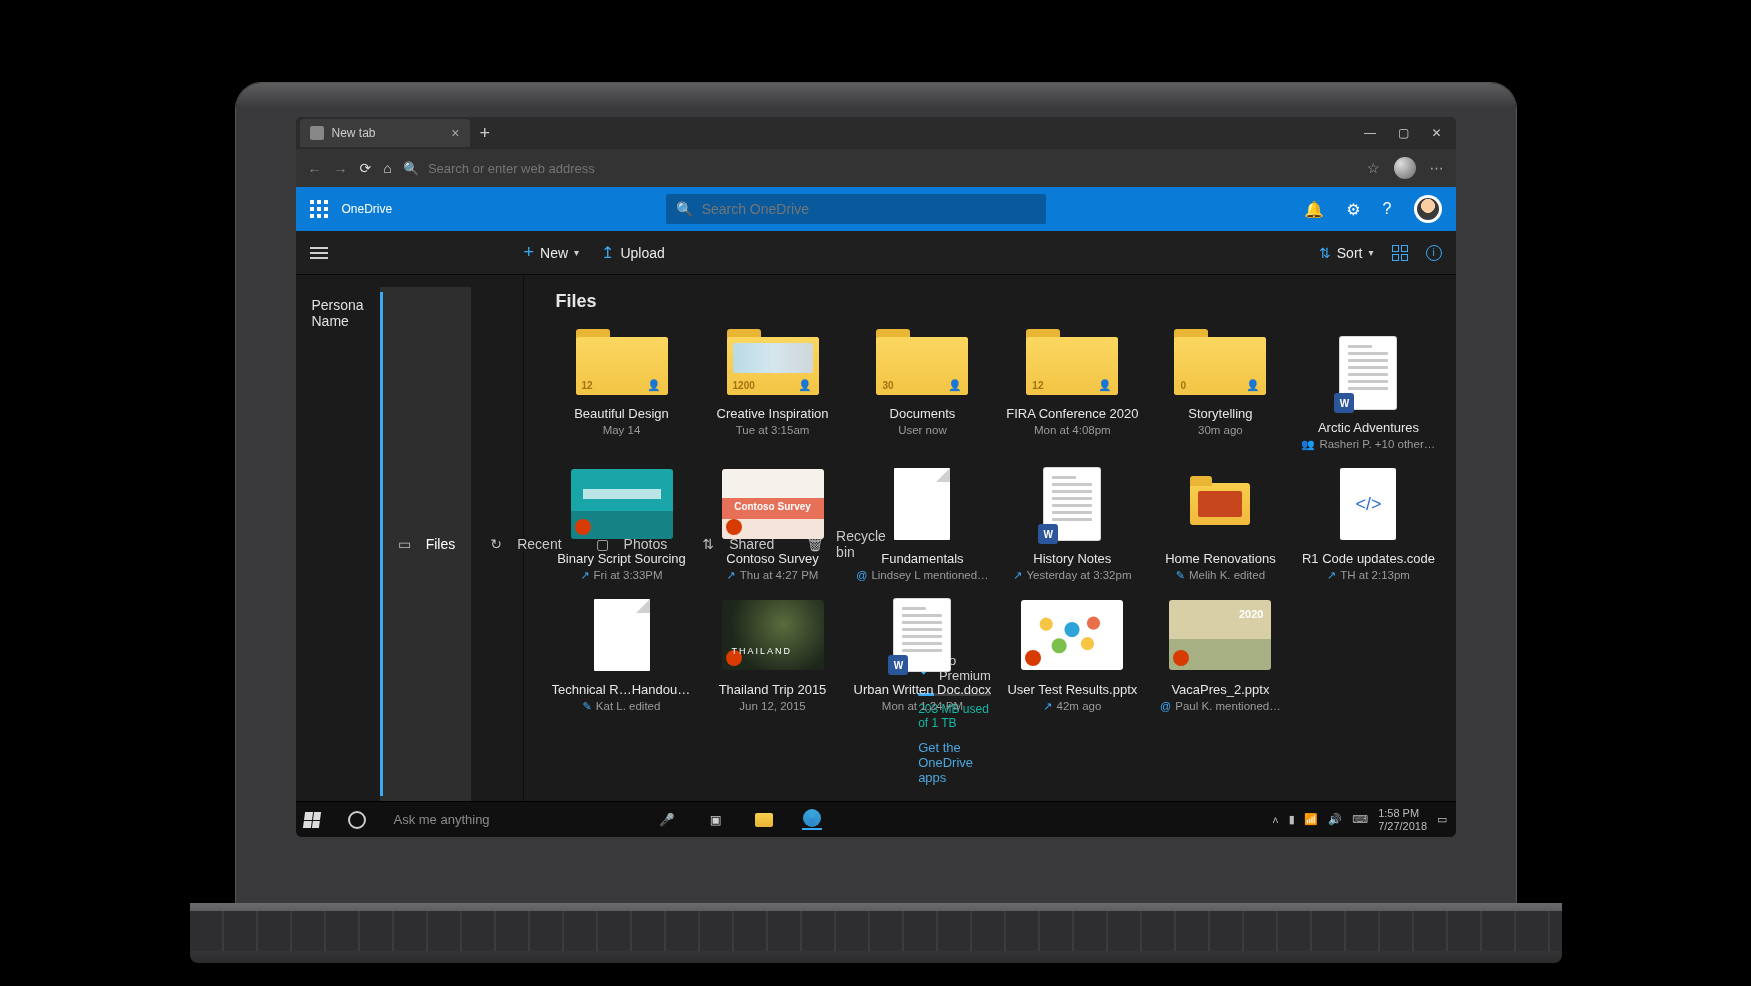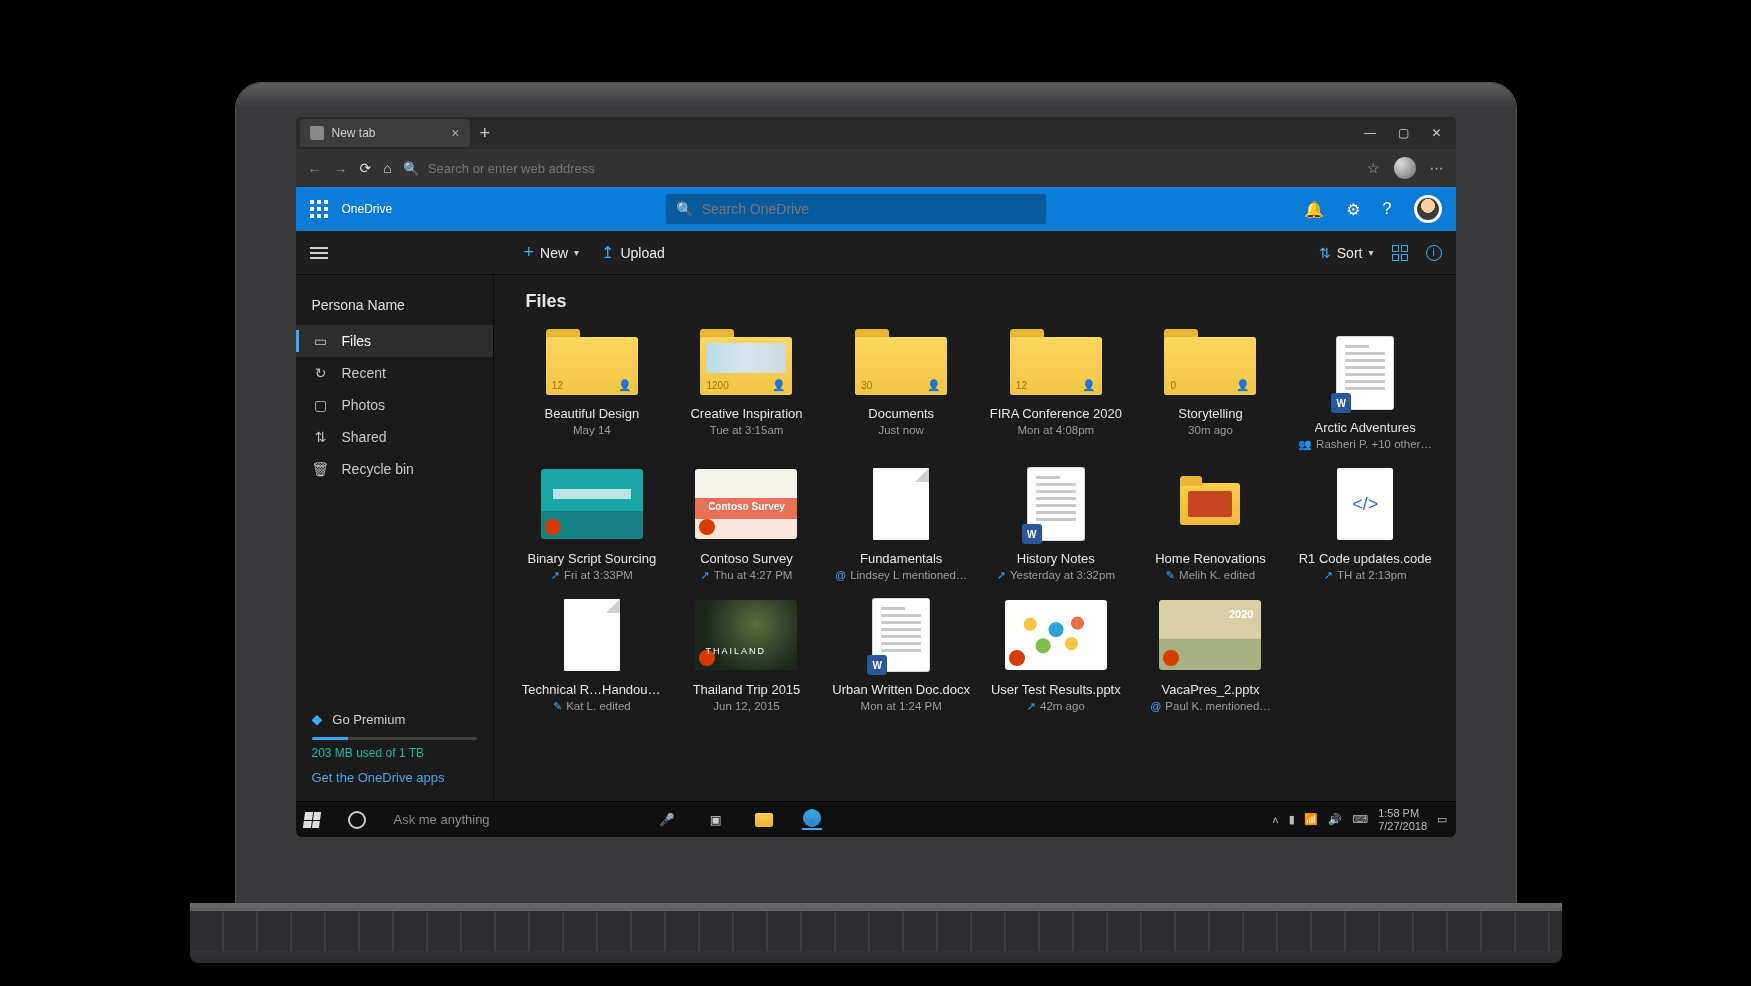--- a/index.html
+++ b/index.html
@@ -39,40 +39,40 @@
   .plus { color:#3da9f5; font-size:18px; font-weight:300;}
   .upload-arrow { color:#3da9f5; font-size:16px; }
   .chev { font-size:10px; color:#ccc; }
   .cmd-right { margin-left:auto; display:flex; align-items:center; gap: 18px; }
   .sort-icon { color:#3da9f5; font-size:14px;}
   .view-icon { width:16px; height:16px; display:grid; grid-template-columns:1fr 1fr; grid-template-rows:1fr 1fr; gap:2px; }
   .view-icon span{border:1px solid #3da9f5;}
   .info-icon { width:16px;height:16px;border:1.5px solid #3da9f5;border-radius:50%; display:flex;align-items:center;justify-content:center;font-size:10px;color:#3da9f5;}
   
   .app-body { flex:1; display:flex; background:#1b1b1b; overflow:hidden;}
-  .sidebar { width: 198px; background:#1b1b1b; border-right:1px solid #0d0d0d; display:flex; flex-direction:column; color:#d7d7d7; font-size:14px; padding-top: 12px; }
+  .sidebar { width: 228px; background:#1b1b1b; border-right:1px solid #0d0d0d; display:flex; flex-direction:row; color:#d7d7d7; font-size:14px; padding-top: 12px; }
   .sb-title { padding: 10px 16px 12px; color:#e0e0e0; font-weight:500; font-size:14px; }
   .sb-item { display:flex; align-items:center; gap:12px; padding: 8px 16px; cursor:pointer; color:#c8c8c8;}
   .sb-item.active { background:#2e2e2e; color:#fff; position:relative;}
   .sb-item.active::before{content:"";position:absolute;left:0;top:5px;bottom:5px;width:3px;background:#3da9f5;}
   .sb-icon { width:18px; text-align:center; font-size:14px; color:#bdbdbd;}
   .sb-bottom { margin-top:auto; padding: 10px 16px 16px; font-size:12.5px; color:#bdbdbd;}
   .premium { display:flex; align-items:center; gap:10px; color:#cfcfcf; font-size:13px; margin-bottom:10px;}
   .diamond { color:#3da9f5; font-size:14px;}
   .storagebar { height:3px; background:#3e3e3e; border-radius:2px; overflow:hidden; margin-bottom:6px;}
   .storagebar > div { height:100%; width:22%; background:#3da9f5;}
   .storage-text { color:#14b8a6; font-size:12px; margin-bottom:10px;}
   .get-apps { color:#4aa6e0; font-size:13px; cursor:pointer;}
   
   .main { flex:1; padding: 16px 18px 12px 26px; overflow:auto; color:#e5e5e5;}
   .section-title { font-size:18px; font-weight:600; margin-bottom: 18px; margin-left:6px;}
   .grid { display:grid; grid-template-columns: repeat(6, 1fr); gap: 6px 10px;}
   .tile { display:flex; flex-direction:column; align-items:center; padding:4px 2px; cursor:pointer;}
   .thumb { width:102px; height:64px; border-radius:2px; display:flex; align-items:center; justify-content:center; position:relative; margin-bottom:8px;}
-  .folder { position:relative; }
+  .folder { position:relative;font-weight:bold; }
   .folder-shape { width: 92px; height: 58px; background: linear-gradient(180deg,#f8ce4b,#f0b93d); border-radius: 3px; position:relative; }
   .folder-shape::before { content:""; position:absolute; top:-8px; left:0; width:34px; height:12px; background:#e9b535; border-radius:3px 3px 0 0;}
   .folder-shape::after { content:""; position:absolute; top:0; left:0; right:0; height:100%; border-radius:3px; background:linear-gradient(180deg,#fbd760,#f3c445);}
   .folder-count { position:absolute; left:6px; bottom:4px; font-size:10px; color:#a17410; z-index:2;}
   .folder-share { position:absolute; right:6px; bottom:3px; font-size:11px; color:#a17410; z-index:2;}
   .folder-preview { position:absolute; top:6px; left:6px; right:6px; height:30px; background: linear-gradient(90deg,#b9dbe6,#d4e6ee 50%,#cfd7da); border-radius:2px; z-index:2;}
   .vault { width:92px;height:58px;background:linear-gradient(180deg,#e9e9e9,#cfcfcf);border-radius:4px;border:2px solid #b8b8b8;display:flex;align-items:center;justify-content:center;}
   .vault-inner{width:42px;height:30px;border:3px solid #9a9a9a;border-radius:3px;position:relative;}
   .vault-inner::after{content:"";position:absolute;left:50%;top:50%;width:14px;height:14px;border:3px solid #9a9a9a;border-radius:50%;transform:translate(-50%,-50%);}
   .doc { width:56px; height:72px; background:#fff; border-radius:2px; position:relative; box-shadow:0 0 0 1px #d8d8d8;}
@@ -281,21 +281,21 @@
             </div>
             <div class="tile">
               <div class="thumb folder">
                 <div class="folder-shape">
                   <span class="folder-count">30</span>
                   <span class="folder-share">👤</span>
                 </div>
               </div>
               <div class="tile-name">Documents</div>
               <div class="tile-meta">
-                <span>Just now</span>
+                <span>User now</span>
               </div>
             </div>
             <div class="tile">
               <div class="thumb folder">
                 <div class="folder-shape">
                   <span class="folder-count">12</span>
                   <span class="folder-share">👤</span>
                 </div>
               </div>
               <div class="tile-name">FIRA Conference 2020</div>

